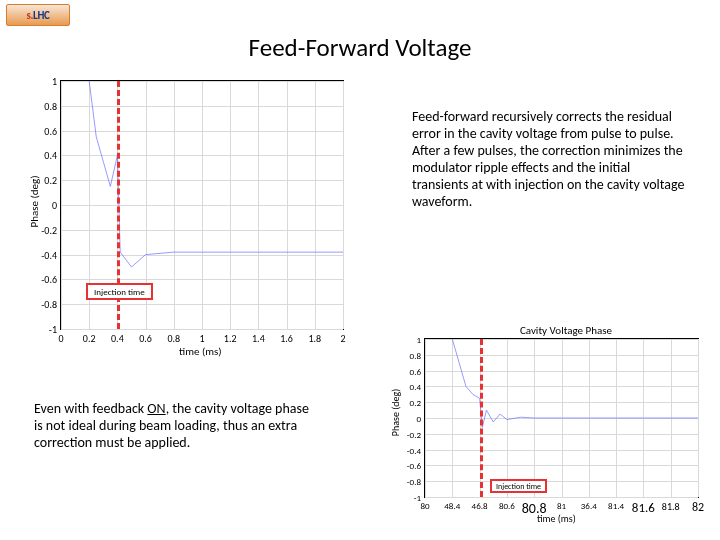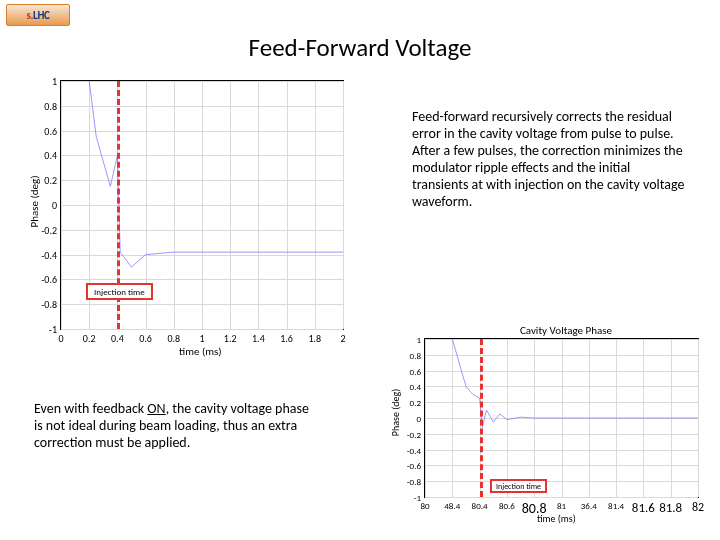--- a/index.html
+++ b/index.html
@@ -198,35 +198,35 @@
     <div class="grid-h" style="top:90%"></div>
       <div class="tick-y" style="top:90%; font-size:9px">-0.8</div>
     <div class="grid-h" style="top:100%"></div>
       <div class="tick-y" style="top:100%; font-size:9px">-1</div>
 
     <div class="grid-v" style="left:0%"></div>
       <div class="tick-x" style="left:0%; font-size:9px">80</div>
     <div class="grid-v" style="left:10%"></div>
       <div class="tick-x" style="left:10%; font-size:9px">48.4</div>
     <div class="grid-v" style="left:20%"></div>
-      <div class="tick-x" style="left:20%; font-size:9px">80.4</div>
+      <div class="tick-x" style="left:20%; font-size:9px">46.8</div>
     <div class="grid-v" style="left:30%"></div>
       <div class="tick-x" style="left:30%; font-size:9px">80.6</div>
     <div class="grid-v" style="left:40%"></div>
       <div class="tick-x" style="left:40%; font-size:14px">80.8</div>
     <div class="grid-v" style="left:50%"></div>
       <div class="tick-x" style="left:50%; font-size:9px">81</div>
     <div class="grid-v" style="left:60%"></div>
       <div class="tick-x" style="left:60%; font-size:9px">36.4</div>
     <div class="grid-v" style="left:70%"></div>
       <div class="tick-x" style="left:70%; font-size:9px">81.4</div>
     <div class="grid-v" style="left:80%"></div>
       <div class="tick-x" style="left:80%; font-size:13px">81.6</div>
     <div class="grid-v" style="left:90%"></div>
-      <div class="tick-x" style="left:90%; font-size:13px">81.8</div>
+      <div class="tick-x" style="left:90%; font-size:10px">81.8</div>
     <div class="grid-v" style="left:100%"></div>
       <div class="tick-x" style="left:100%; font-size:12px">82</div>
 
     <svg class="trace" viewBox="0 0 100 100" preserveAspectRatio="none" id="trace2">
         <path d="M10.00,0.00 L15.00,30.00 L17.50,35.00 L20.00,37.50 L21.00,56.00 L22.50,45.00 L25.00,52.50 L27.50,47.50 L30.00,51.00 L35.00,49.50 L40.00,50.00 L50.00,50.00 L60.00,50.00 L80.00,50.00 L100.00,50.00 " stroke="#6b6fff" stroke-width="0.7" fill="none" vector-effect="non-scaling-stroke"></path>
       </svg>
 
     <div class="vline-dash" style="left:20%"></div>
 
     <div class="inj-box" style="left:65px; top:140px; font-size:8px; padding:0 4px;">Injection time</div>

